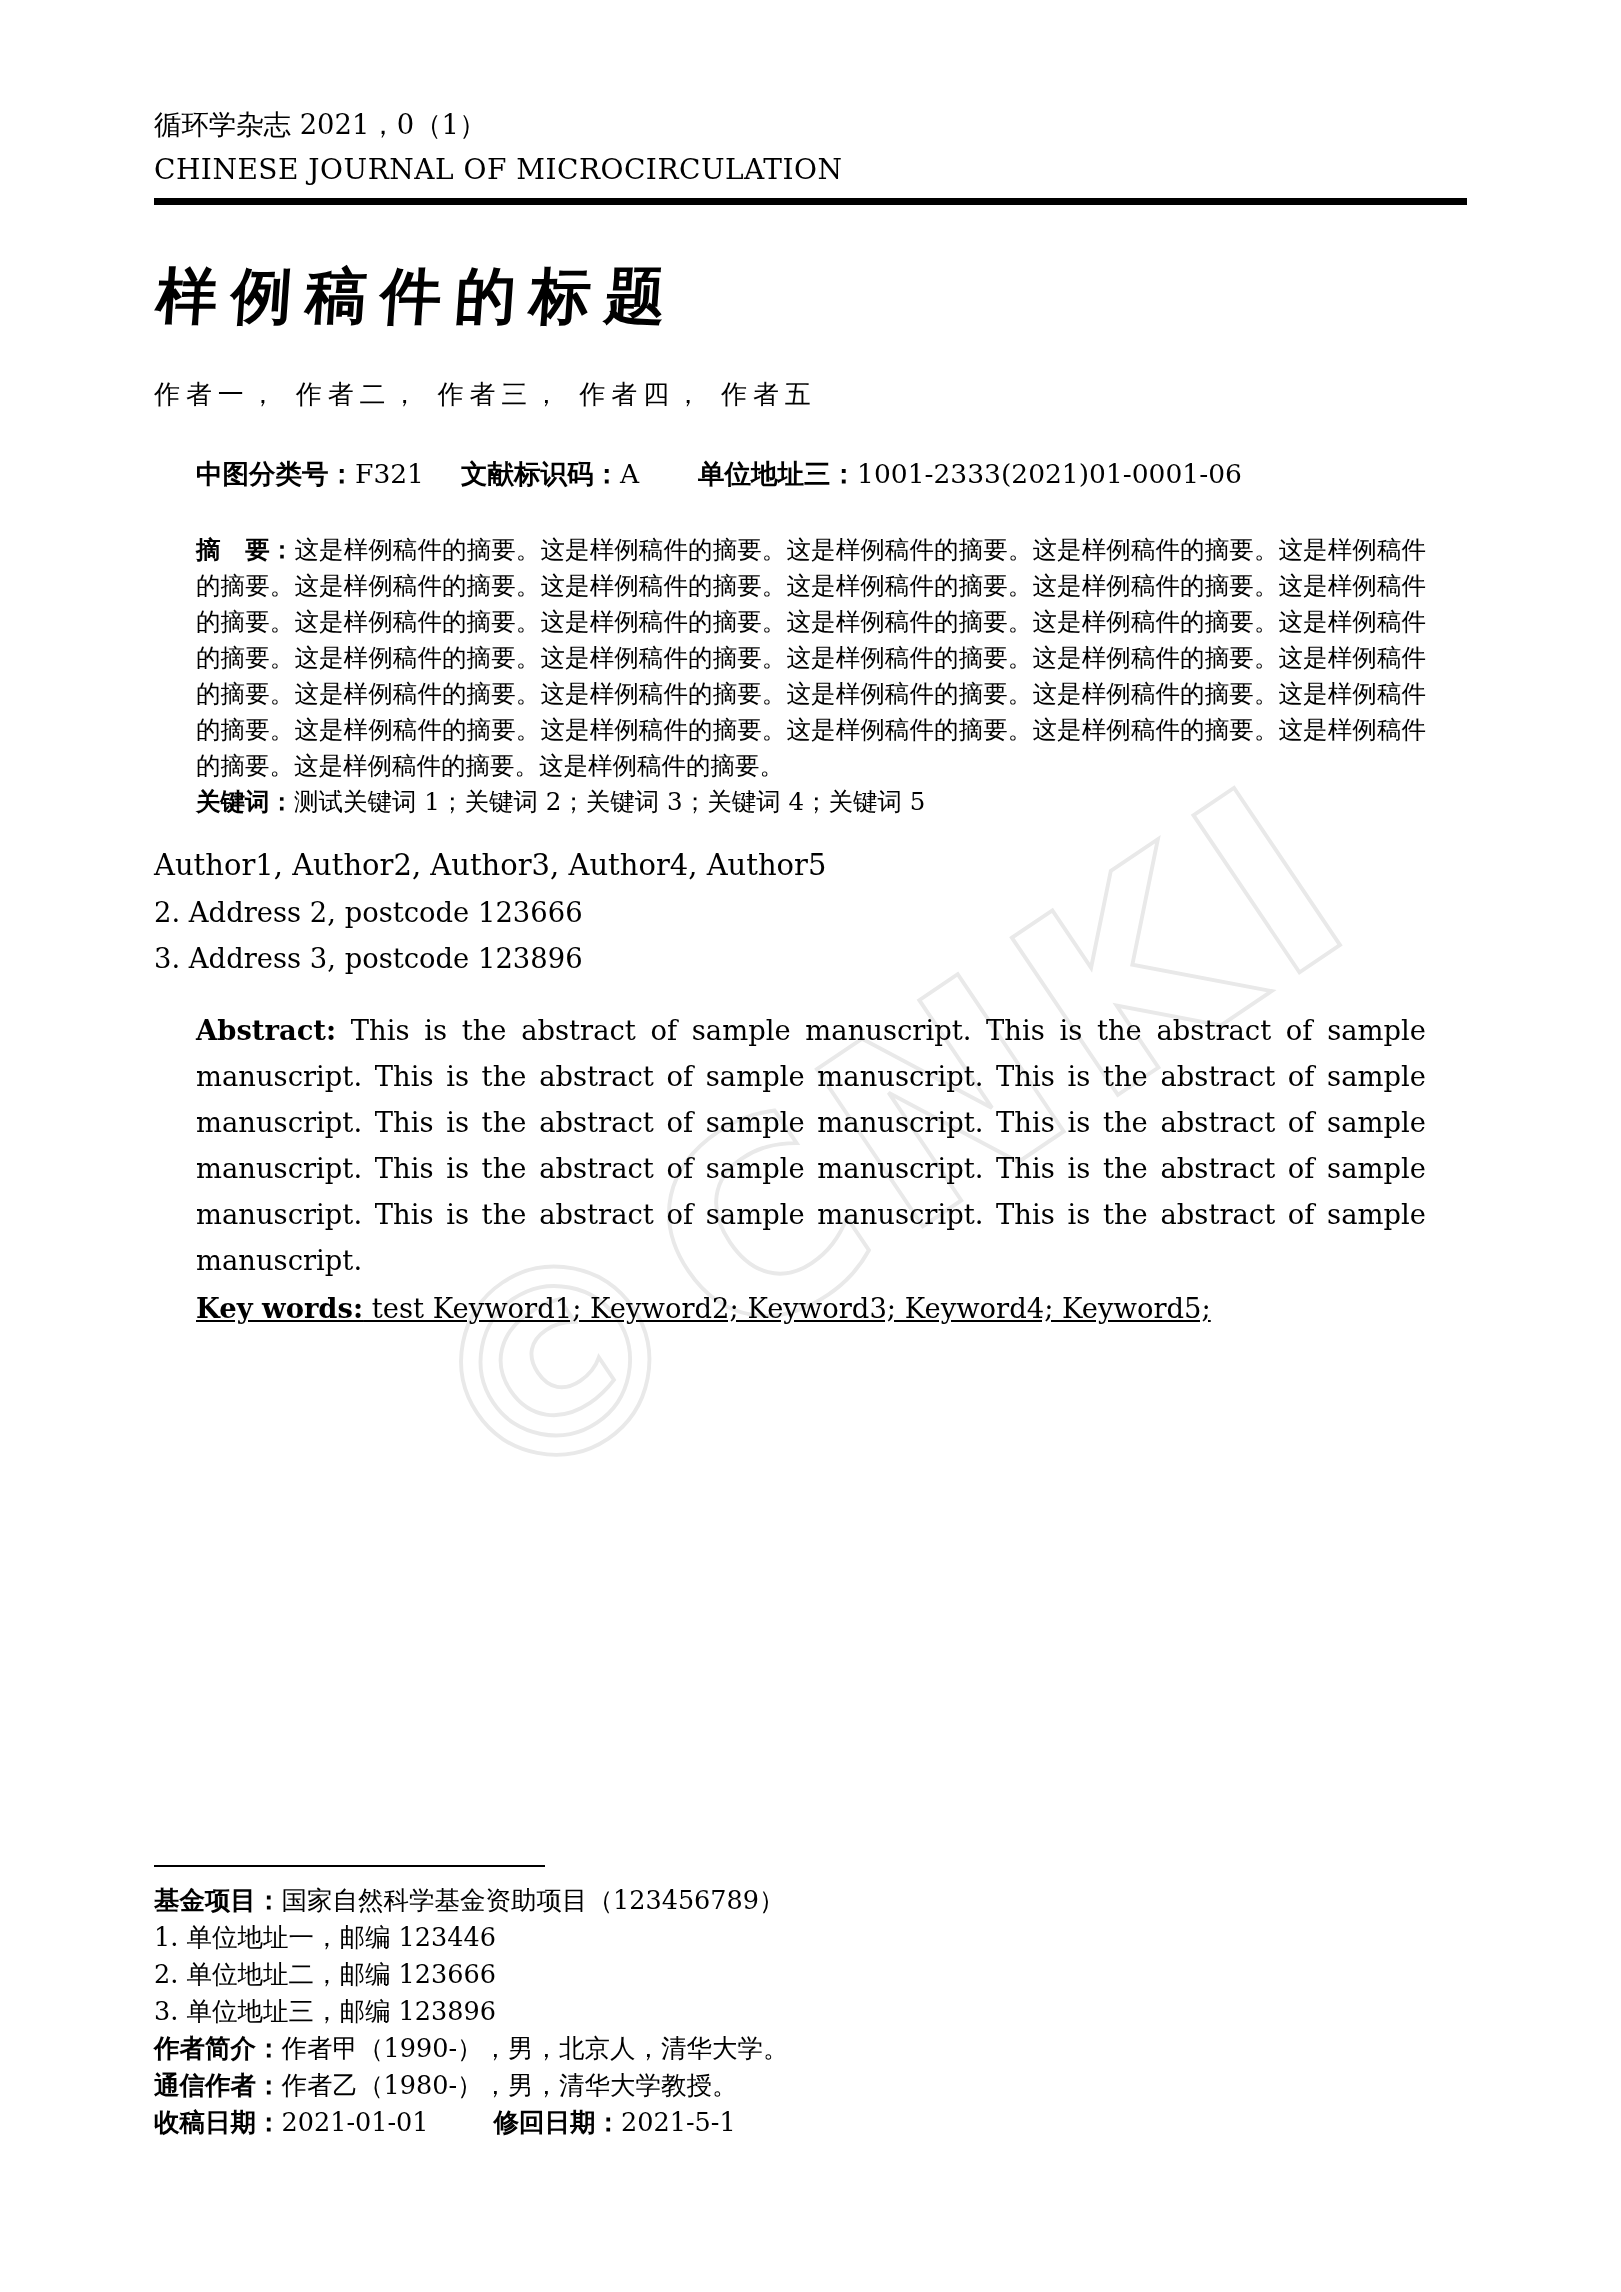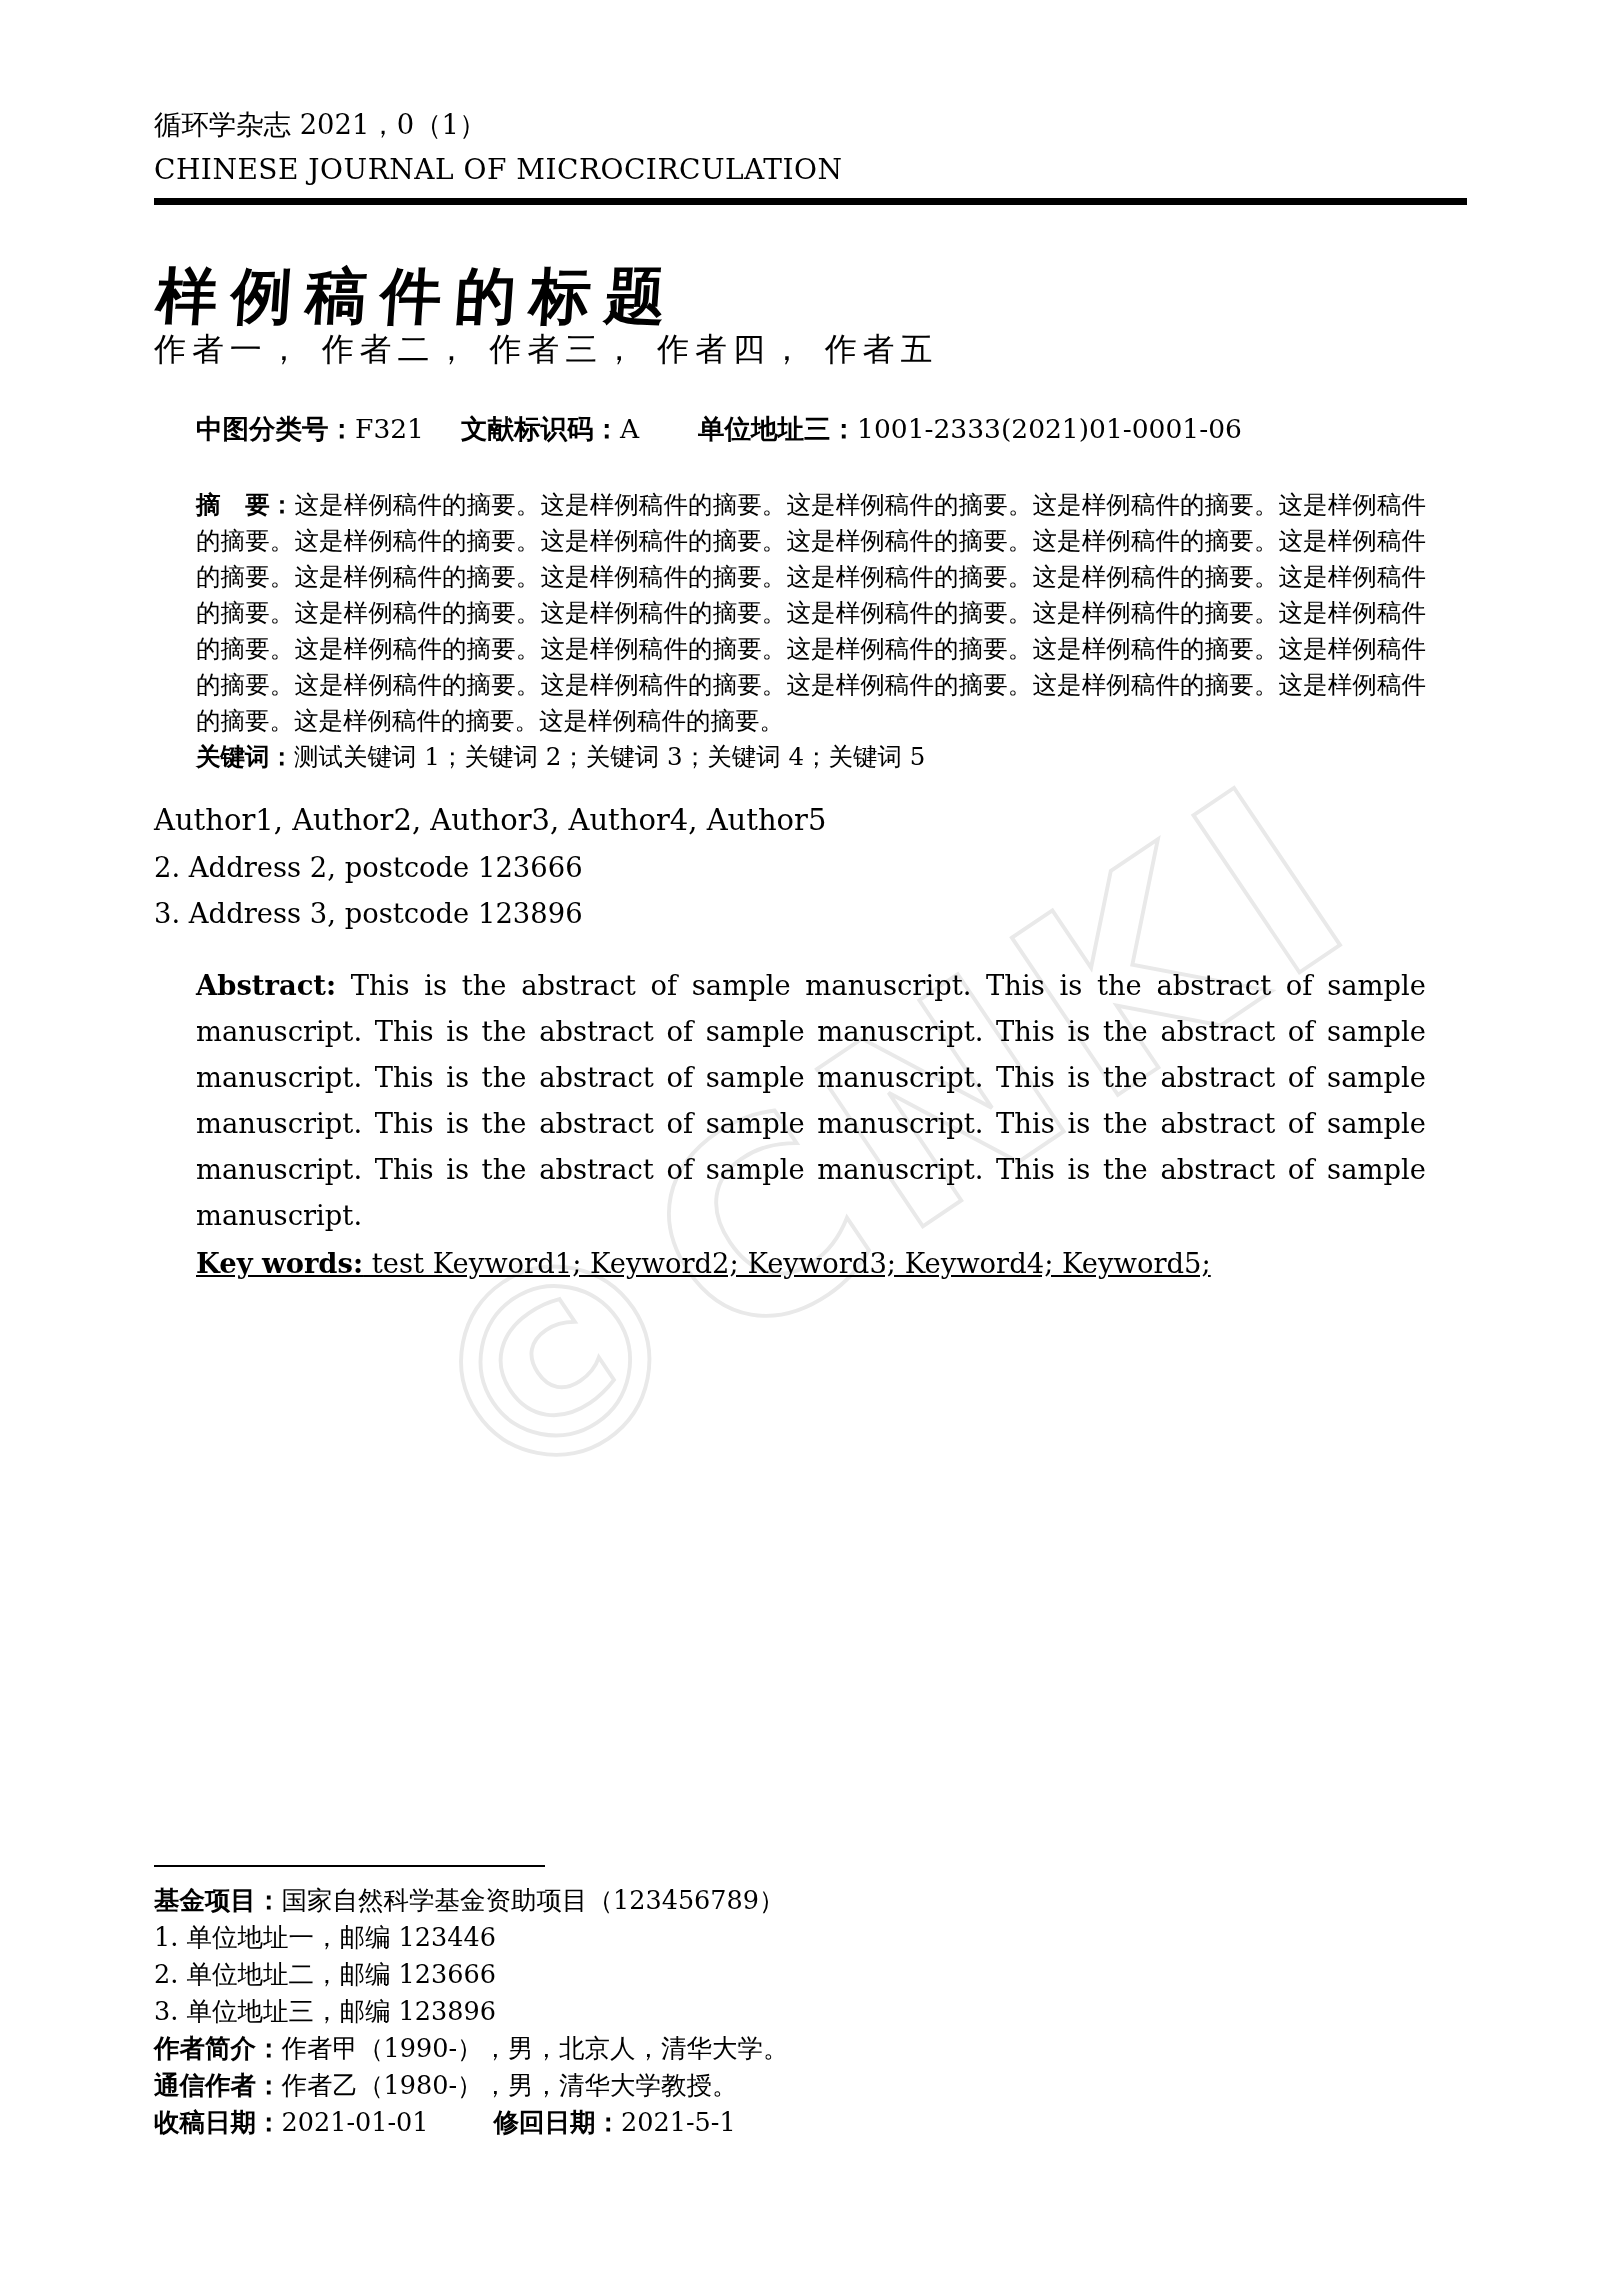--- a/index.html
+++ b/index.html
@@ -33,21 +33,21 @@
 
   .title-cn {
     margin:55px 0 0 0;
     font-size:61px; line-height:71px;
     font-weight:900;
     letter-spacing:13.7px;
     transform:skewX(-4deg);
     transform-origin:left bottom;
     font-family:"DejaVu Serif","Liberation Serif",serif;
   }
-  .authors-cn { font-size:32px; line-height:37px; letter-spacing:5.9px; }
+  .authors-cn { margin-top:45px; font-size:26px; line-height:37px; letter-spacing:5.9px; }
 
   .lbl { font-family:"DejaVu Sans","Liberation Sans",sans-serif; font-weight:bold; }
 
   .meta-line { margin-top:45px; padding-left:42px; font-size:26.5px; line-height:31px; }
   .meta-line .gap-sm { display:inline-block; width:37px; }
   .meta-line .gap-lg { display:inline-block; width:59px; }
 
   .abstract-cn {
     margin-top:43px;
     padding:0 41px 0 42px;

